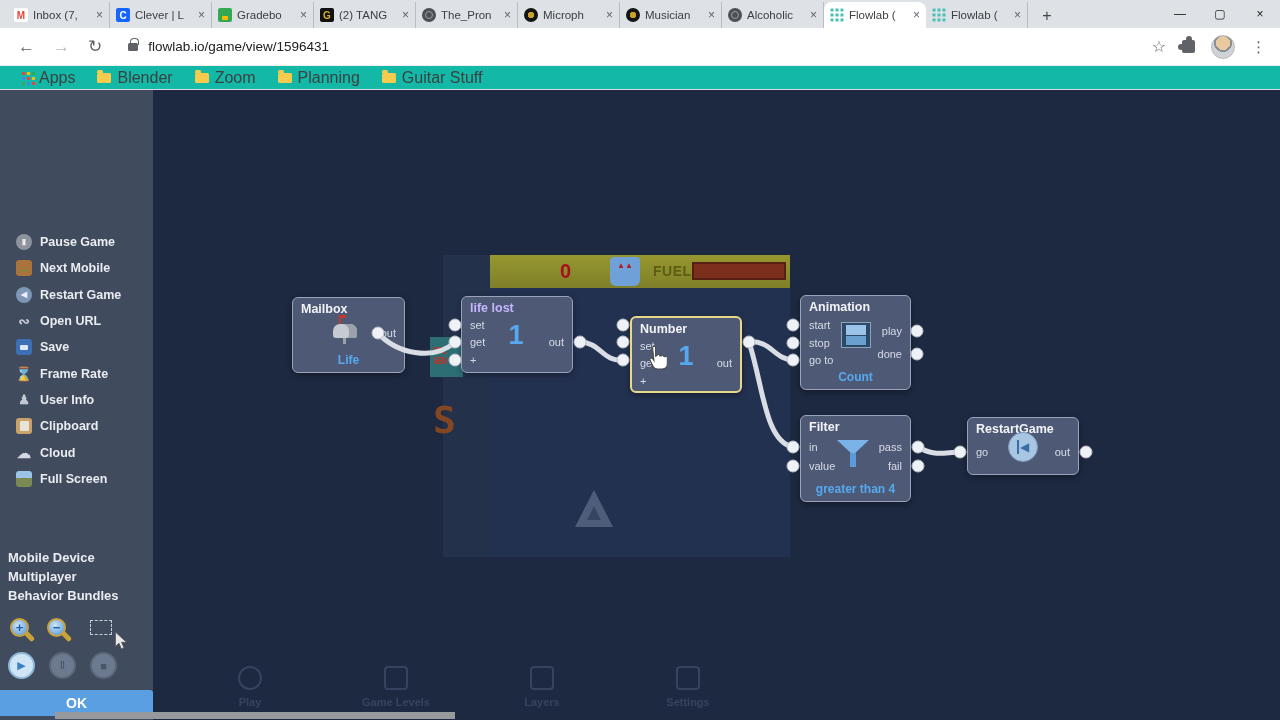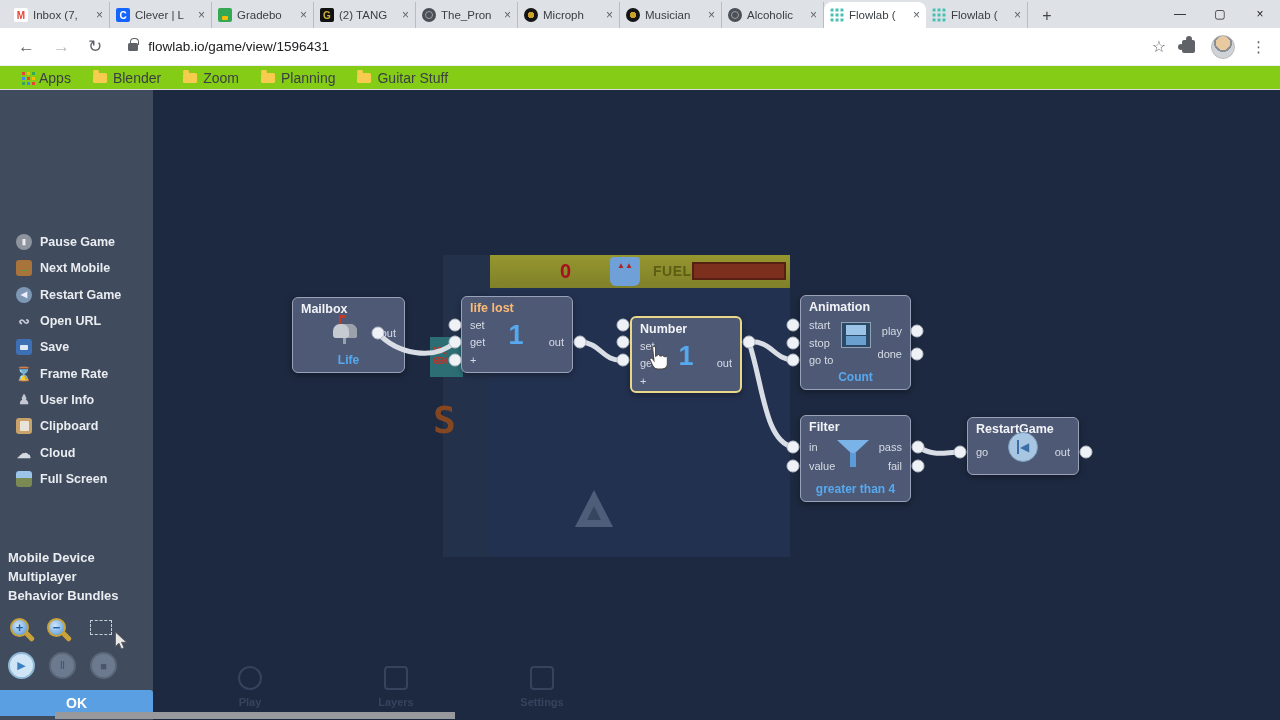--- a/index.html
+++ b/index.html
@@ -34,21 +34,21 @@
   .lock::before { content:""; position:absolute; left:1.5px; top:-5px; width:7px; height:6px; border:1.6px solid #5f6368; border-bottom:none; border-radius:4px 4px 0 0; }
   .url { font-size:13.5px; color:#202124; margin-left:10px; }
   .nav-right { position:absolute; right:14px; display:flex; align-items:center; gap:16px; }
   .star { font-size:16px; color:#5f6368; }
   .puzzle { width:13px; height:13px; background:#5f6368; border-radius:2px; position:relative; }
   .puzzle::before { content:""; position:absolute; top:-4px; left:4px; width:6px; height:6px; background:#5f6368; border-radius:50%; }
   .puzzle::after { content:""; position:absolute; left:-4px; top:4px; width:6px; height:6px; background:#5f6368; border-radius:50%; }
   .avatar { width:24px; height:24px; border-radius:50%; background:radial-gradient(circle at 50% 32%, #e8c9a0 0 7px, #8a8f96 7px 9px, #cfd2d6 9px); border:1px solid #bbb; }
   .menu3 { font-size:15px; color:#5f6368; }
 
-  .bookmarks { position:absolute; left:0; top:66px; width:1280px; height:24px; background:#84cc16; border-bottom:1px solid #dadce0; display:flex; align-items:center; font-size:14px; color:#3c4043; }
+  .bookmarks { position:absolute; left:0; top:66px; width:1280px; height:24px; background:#14b8a6; border-bottom:1px solid #dadce0; display:flex; align-items:center; font-size:16px; color:#3c4043; }
   .bm { display:flex; align-items:center; gap:6px; margin-left:22px; }
   .appsgrid { width:3px; height:3px; background:#ea4335; box-shadow:5px 0 0 #fbbc04, 10px 0 0 #34a853, 0 5px 0 #4285f4, 5px 5px 0 #ea4335, 10px 5px 0 #fbbc04, 0 10px 0 #34a853, 5px 10px 0 #4285f4, 10px 10px 0 #ea4335; margin:-8px 8px 0 0; }
   .folder { width:14px; height:10px; background:#f7cb4d; border-radius:1.5px; position:relative; }
   .folder::before { content:""; position:absolute; top:-2.5px; left:0; width:6px; height:3px; background:#f7cb4d; border-radius:1.5px 1.5px 0 0; }
 
   
   .sidebar { position:absolute; left:0; top:90px; width:153px; height:630px; background:#404b5d; color:#e9ecf0; }
   .sb-cats { position:absolute; top:7px; left:8px; }
   .sb-cats div { font-size:13px; font-weight:bold; line-height:18.8px; letter-spacing:.2px; }
   .sb-items { position:absolute; top:139px; left:16px; }
@@ -89,21 +89,21 @@
   .fuellabel { position:absolute; left:163px; top:8px; color:#5c5e13; font-size:14px; font-weight:bold; letter-spacing:.5px; }
   .fuelfill { position:absolute; left:202px; top:7px; width:94px; height:18px; background:#7c2f1d; border:2px solid #571f12; }
   .npcsprite { position:absolute; left:277px; top:247px; width:33px; height:40px; background:#2d6e75; color:#b9352b; font-family:"DejaVu Sans Mono", monospace; font-weight:bold; font-size:9px; line-height:10px; padding:9px 0 0 3px; letter-spacing:-1px; }
   .letterS { position:absolute; left:280px; top:308px; color:#8f4a1d; font-size:38px; font-weight:bold; opacity:.9; font-family:"DejaVu Sans Mono", monospace; }
   .ship { position:absolute; left:422px; top:400px; width:0; height:0; border-left:19px solid rgba(0,0,0,0); border-right:19px solid rgba(0,0,0,0); border-bottom:37px solid rgba(130,148,170,0.45); }
   .ship::after { content:""; position:absolute; left:-7px; top:16px; width:0; height:0; border-left:7px solid rgba(0,0,0,0); border-right:7px solid rgba(0,0,0,0); border-bottom:14px solid rgba(40,55,80,0.6); }
 
   .node { position:absolute; background:#4e5975; border:1.5px solid #99a2b8; border-radius:6px; box-shadow:0 2px 6px rgba(0,0,0,.35); }
   .node.selected { border:2px solid #e8d88a;margin-top:20px; }
   .nt { position:absolute; top:4px; left:8px; font-size:12.5px; font-weight:bold; color:#f1f3f7; }
-  .nt.yellow { color:#fdba74; }
+  .nt.yellow { color:#c4b5fd; }
   .plabel { position:absolute; font-size:11px; color:#d6dbe5; }
   .pl-l { left:8px; } .pl-r { right:8px; }
   .nval { position:absolute; top:23px; left:28px; width:52px; text-align:center; font-size:27px; font-weight:bold; color:#57a9ef; }
   .ncap { position:absolute; bottom:5px; left:0; right:0; text-align:center; font-size:12px; font-weight:bold; color:#57a9ef; }
 
   .n-mailbox { left:139px; top:207px; width:113px; height:76px; }
   .n-lifelost { left:308px; top:206px; width:112px; height:77px; }
   .n-number  { left:477px; top:206px; width:112px; height:77px; }
   .n-anim    { left:647px; top:205px; width:111px; height:95px; }
   .n-filter  { left:647px; top:325px; width:111px; height:87px; }
@@ -414,20 +414,24 @@
       <path d="M5.5 1.2 c0-1.3 2.2-1.3 2.2 0 v6.2 l1-.4 c.1-1 2.1-1 2.1.1 l1 .2 c.2-.8 1.9-.6 1.9.3 l.9.3 c.3-.7 1.7-.4 1.7.5 v4.6 c0 2.2-1.7 3.8-3.8 3.8 h-3.2 c-1.6 0-3-.9-3.6-2.2 l-2.1-4.3 c-.6-1.3 1.1-2.1 1.9-1.1 l1 1.4 Z" fill="#ffffff" stroke="#4a4a4a" stroke-width="0.8"></path>
     </svg>
 
     <div class="faintbar">
       <div class="faintitem">
           <span class="fi-ic round"></span>
           <span>Play</span>
         </div>
       <div class="faintitem">
           <span class="fi-ic"></span>
+          <span>Game Levels</span>
+        </div>
+      <div class="faintitem">
+          <span class="fi-ic"></span>
           <span>Layers</span>
         </div>
       <div class="faintitem">
           <span class="fi-ic"></span>
           <span>Settings</span>
         </div>
     </div>
   </div>
 
   <div class="hscroll"></div>

